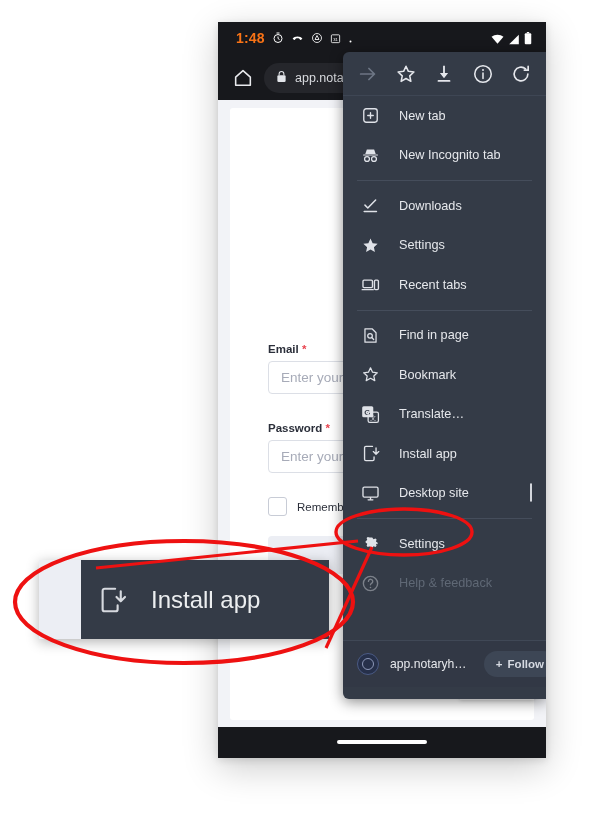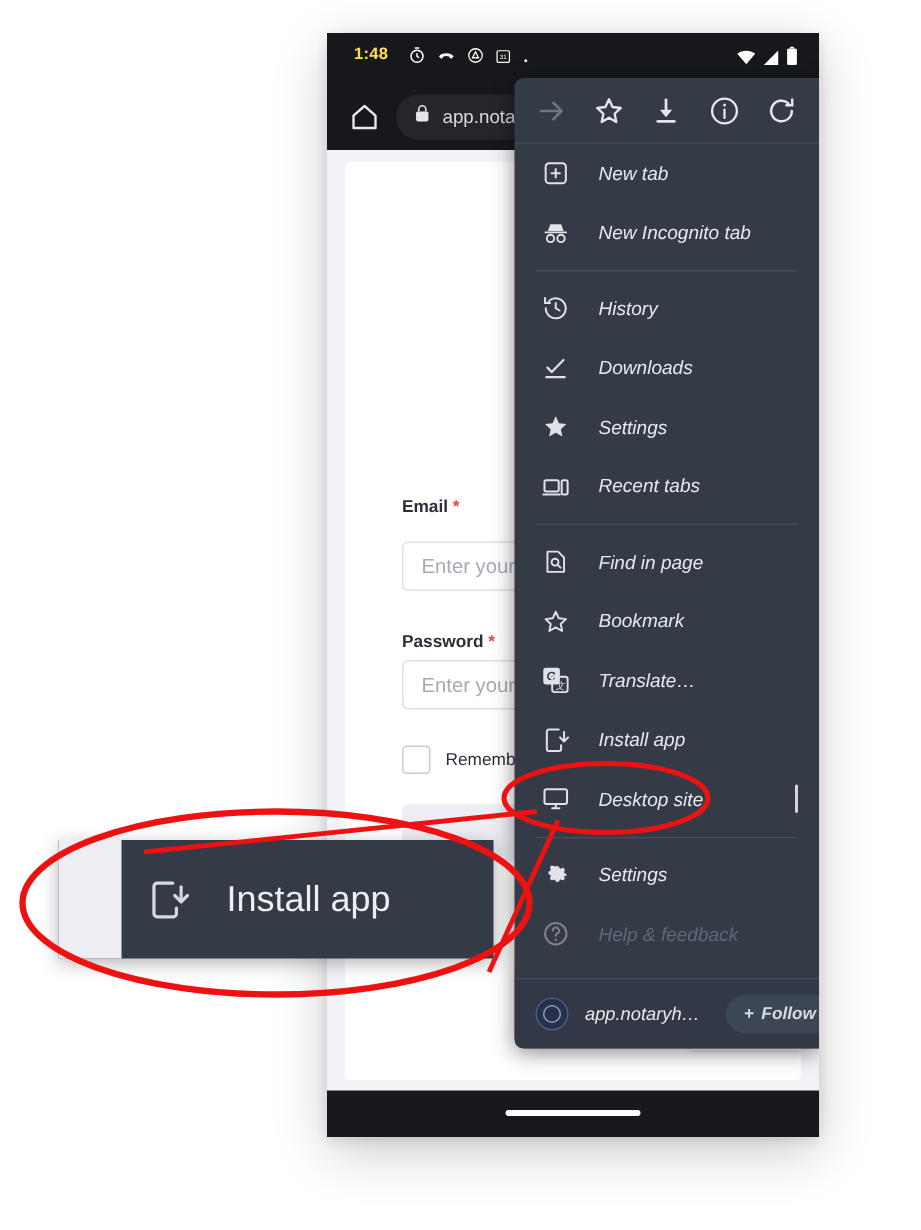--- a/index.html
+++ b/index.html
@@ -32,24 +32,24 @@
   .statusbar {
     position: absolute;
     left: 0; top: 0;
     width: 328px; height: 34px;
     background: #17181c;
     color: #ffffff;
   }
   .sb-clock {
     position: absolute;
     left: 18px; top: 8px;
-    font-size: 11px;
+    font-size: 14px;
     font-weight: bold;
     letter-spacing: 0.2px;
-    color: #fde047;
+    color: #f97316;
   }
   .sb-left-icons {
     position: absolute;
     left: 54px; top: 8px;
     display: flex;
     align-items: center;
     gap: 7px;
   }
   .sb-right-icons {
     position: absolute;
@@ -240,21 +240,20 @@
   
   .menu {
     position: absolute;
     left: 125px; top: 30px;
     width: 203px;
     height: 647px;
     background: #343b47;
     border-radius: 6px 0 0 6px;
     box-shadow: 0 3px 14px rgba(0,0,0,0.45);
     overflow: hidden;
-    font-style: italic;
   }
   .menu-iconrow {
     position: absolute;
     left: 0; top: 0;
     width: 203px; height: 44px;
     display: flex;
     align-items: center;
     justify-content: space-around;
     padding: 0 6px;
     box-sizing: border-box;
@@ -313,21 +312,21 @@
   .menu-item.faded .mi-label { color: #5f6875; }
   .menu-item.faded .mi-glyph svg { opacity: 0.42; }
   .menu-fade-mask {
     position: absolute;
     left: 0; bottom: 47px;
     width: 203px; height: 14px;
     background: linear-gradient(to bottom, rgba(52,59,71,0), #343b47 70%);
   }
   .menu-footer {
     position: absolute;
-    left: 0; bottom: 0;
+    left: 0; bottom: 12px;
     width: 223px; height: 47px;
     background: #323845;
     border-top: 1px solid #404856;
     display: flex;
     align-items: center;
     padding-left: 14px;
     box-sizing: border-box;
   }
   .site-favicon {
     width: 20px; height: 20px;
@@ -481,21 +480,21 @@
     </div>
   </div>
 
   <div class="page">
     <div class="card">
       <div class="logo">
         <div class="logo-inner">NH</div>
       </div>
       <div class="signin-title">Sign</div>
 
-      <div class="field-label" style="top:224px;">
+      <div class="field-label" style="top:235px;">
         <span>Email</span>
         <span class="req">*</span>
       </div>
       <div class="field-input" style="top:253px;">
         <span>Enter your e</span>
       </div>
 
       <div class="field-label" style="top:314px;">
         <span>Password</span>
         <span class="req">*</span>
@@ -571,30 +570,20 @@
               <rect x="2.5" y="10.6" width="19" height="1.5" rx="0.7"></rect>
             <circle cx="7.6" cy="16.4" r="3.1" fill="none" stroke="#dfe2e8" stroke-width="1.6"></circle>
             <circle cx="16.4" cy="16.4" r="3.1" fill="none" stroke="#dfe2e8" stroke-width="1.6"></circle>
           </svg>
         </span>
         <span class="mi-label">New Incognito tab</span>
       </div>
 
       <div class="menu-sep"></div>
 
-      <div class="menu-item">
-        <span class="mi-glyph">
-          <svg width="19" height="19" viewBox="0 0 24 24" fill="none" stroke="#dfe2e8" stroke-width="1.7" stroke-linecap="round">
-            <path d="M3.6 12a8.4 8.4 0 102.6-6"></path>
-              <path d="M3 3.4v4.2h4.2"></path>
-              <path d="M12 7.6V12l3.2 1.9"></path>
-          </svg>
-        </span>
-        <span class="mi-label">History</span>
-      </div>
 
       <div class="menu-item">
         <span class="mi-glyph">
           <svg width="19" height="19" viewBox="0 0 24 24" fill="none" stroke="#dfe2e8" stroke-width="1.9" stroke-linecap="round" stroke-linejoin="round">
             <path d="M5 11.5l3.6 3.6L18.5 5"></path>
               <path d="M4 19.5h15.5"></path>
           </svg>
         </span>
         <span class="mi-label">Downloads</span>
       </div>

